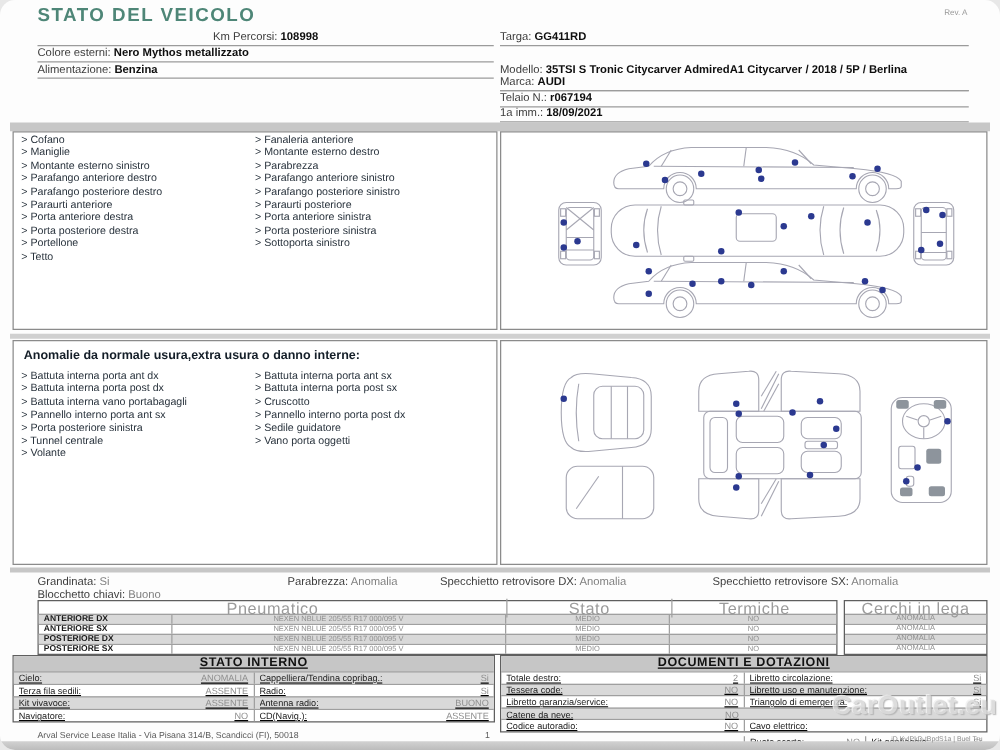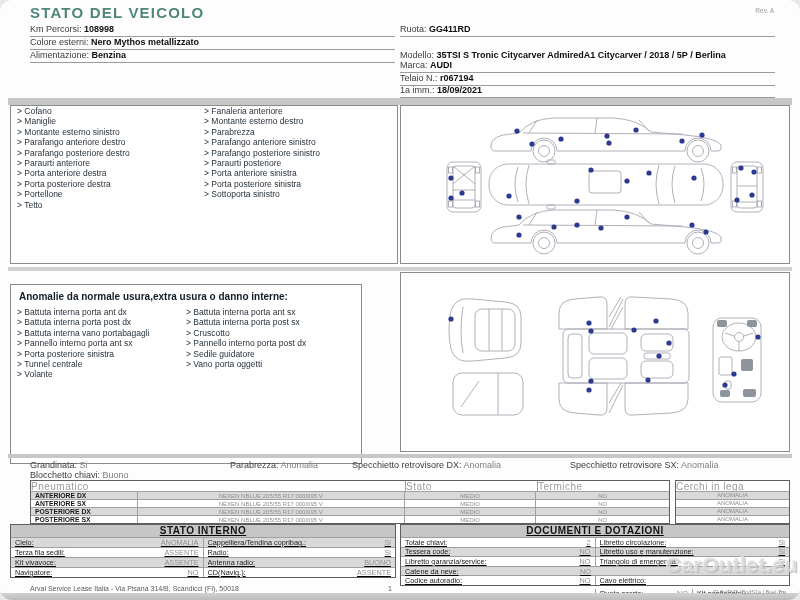--- a/index.html
+++ b/index.html
@@ -19,21 +19,21 @@
   .anom-col{width:50%;box-sizing:border-box;padding-right:28px;font-size:8.5px;color:#28323c;line-height:10.4px;}
   .anom-item{white-space:normal;}
 
   .summary-item{position:absolute;font-size:9px;color:#3c3c3c;white-space:nowrap;}
   .summary-item .val{color:#808080;}
 
   .tt,.ct{position:absolute;border:1px solid #5f5f5f;background:#fff;box-sizing:border-box;}
   .tt{left:30px;top:480px;width:640px;}
   .ct{left:675px;top:480px;width:115px;}
   .tt-hd{display:flex;height:10px;align-items:center;}
-  .tt-hd .h{font-size:10px;color:#9b9b9b;letter-spacing:.5px;box-sizing:border-box;}
+  .tt-hd .h{font-size:13px;color:#9b9b9b;text-align:center;letter-spacing:.5px;box-sizing:border-box;}
   .h-pneu{width:375px;border-right:1px solid #a0a0a0;}
   .h-st{width:132px;border-right:1px solid #a0a0a0;}
   .h-tm{width:131px;}
   .h-ce{width:100%;}
   .tt-r{display:flex;height:7px;align-items:center;border-top:1px solid #a0a0a0;}
   .tt-r:nth-child(even){background:#d9d9d9;}
   .tt-r>div{box-sizing:border-box;height:100%;display:flex;align-items:center;}
   .c-pos{width:107px;font-size:6.8px;font-weight:bold;color:#1a1a1a;padding-left:4px;border-right:1px solid #a0a0a0;}
   .c-spec{width:268px;font-size:6px;color:#8f8f8f;border-right:1px solid #a0a0a0;justify-content:center;}
   .c-st{width:132px;font-size:6px;color:#8f8f8f;border-right:1px solid #a0a0a0;justify-content:center;}
@@ -66,32 +66,32 @@
   svg{display:block;}
 </style>
 </head>
 <body>
 
 <div class="page">
 
   <div class="title">STATO DEL VEICOLO</div>
   <div class="rev">Rev. A</div>
 
-  <div class="frow" style="left:30px;top:24px;width:365px;">
+  <div class="frow" style="left:30px;top:24px;width:365px;text-align:center;">
     <span>Km Percorsi:</span> <b>108998</b>
   </div>
   <div class="frow" style="left:30px;top:37px;width:365px;">
     <span>Colore esterni:</span> <b>Nero Mythos metallizzato</b>
   </div>
   <div class="frow" style="left:30px;top:50px;width:365px;">
     <span>Alimentazione:</span> <b>Benzina</b>
   </div>
 
   <div class="frow" style="left:400px;top:24px;width:375px;">
-    <span>Ruota:</span> <b>GG411RD</b>
+    <span>Targa:</span> <b>GG411RD</b>
   </div>
   <div class="frow" style="left:400px;top:37px;width:375px;margin-top:23px;">
     <span>Marca:</span> <b>AUDI</b>
   </div>
   <div class="frow" style="left:400px;top:50px;width:375px;height:21px;">
     <span>Modello:</span> <b>35TSI S Tronic Citycarver AdmiredA1 Citycarver / 2018 / 5P / Berlina</b>
   </div>
   <div class="frow" style="left:400px;top:73px;width:375px;">
     <span>Telaio N.:</span> <b>r067194</b>
   </div>
@@ -214,21 +214,21 @@
         <circle cx="340" cy="62" r="2.6"></circle>
           <circle cx="353" cy="66" r="2.6"></circle>
           <circle cx="351" cy="89" r="2.6"></circle>
           <circle cx="336" cy="94" r="2.6"></circle>
       </g>
     </svg>
   </div>
 
   <div class="band" style="top:267px;height:4px;background:#d0d0d0;"></div>
 
-  <div class="abox" style="left:10px;top:284px;width:352px;height:180px;">
+  <div class="abox" style="left:10px;top:272px;width:388px;height:180px;">
     <div class="abox-title">Anomalie da normale usura,extra usura o danno interne:</div>
     <div class="anom-cols">
       <div class="anom-col">
           <div class="anom-item">&gt; Battuta interna porta ant dx</div>
           <div class="anom-item">&gt; Battuta interna porta post dx</div>
           <div class="anom-item">&gt; Battuta interna vano portabagagli</div>
           <div class="anom-item">&gt; Pannello interno porta ant sx</div>
           <div class="anom-item">&gt; Porta posteriore sinistra</div>
           <div class="anom-item">&gt; Tunnel centrale</div>
           <div class="anom-item">&gt; Volante</div>
@@ -412,21 +412,21 @@
           <span class="kv-label">CD(Navig.):</span>
           <span class="kv-value">ASSENTE</span>
         </div>
     </div>
   </div>
 
   <div class="doc">
     <div class="tbl-hd">DOCUMENTI E DOTAZIONI</div>
     <div class="kv-row">
       <div class="kv-cell">
-          <span class="kv-label">Totale chiavi:</span>
+          <span class="kv-label">Totale destro:</span>
           <span class="kv-value">2</span>
         </div>
       <div class="kv-cell">
           <span class="kv-label">Libretto circolazione:</span>
           <span class="kv-value">Si</span>
         </div>
     </div>
     <div class="kv-row">
       <div class="kv-cell">
           <span class="kv-label">Tessera code:</span>

